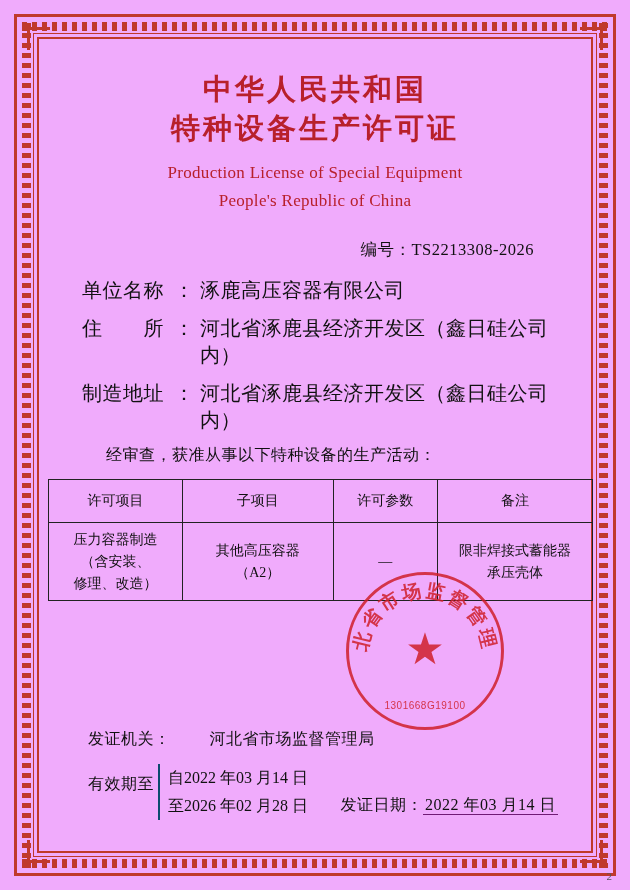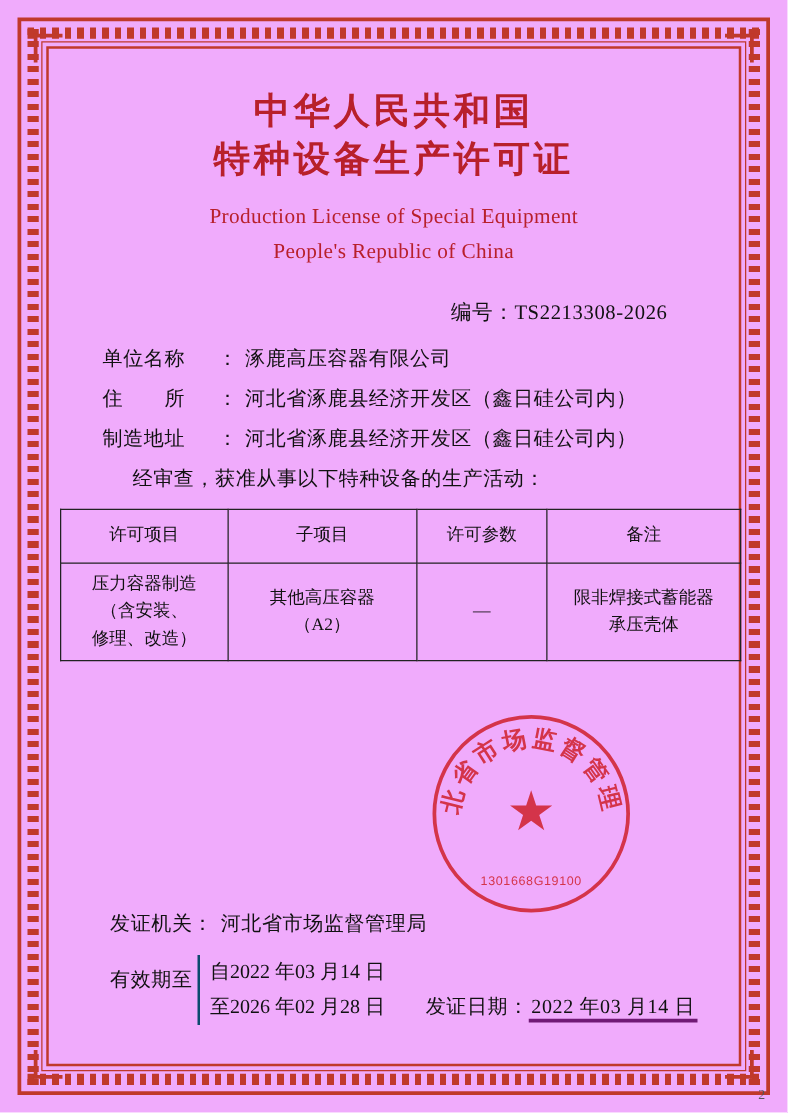--- a/index.html
+++ b/index.html
@@ -104,21 +104,21 @@
   }
   .serial-row .serial-num {
     font-family: "Liberation Serif", "DejaVu Serif", serif;
     letter-spacing: 0.5px;
     text-align: center;
   }
 
   .fields {
     margin-top: 16px;
     padding-left: 34px;
-    font-size: 16px;
+    font-size: 20px;
   }
   .field-row {
     display: flex;
     align-items: baseline;
     margin-bottom: 11px;
   }
   .field-label {
     width: 92px;
     flex: none;
     letter-spacing: 0.5px;
@@ -158,20 +158,21 @@
   .footer {
     position: absolute;
     left: 0; right: 0; bottom: 22px;
     padding-left: 40px;
     font-size: 16px;
   }
   .issuer-row {
     display: flex;
     align-items: baseline;
     margin-bottom: 14px;
+    gap: 33px;
   }
   .issuer-label { flex: none; letter-spacing: 0.5px; }
   .issuer-value { margin-left: 6px; letter-spacing: 0.5px; }
 
   .validity-row {
     display: flex;
     align-items: flex-start;
   }
   .validity-label {
     flex: none;
@@ -187,21 +188,21 @@
   .validity-values span { display: block; white-space: nowrap; }
 
   .issue-date-row {
     position: absolute;
     right: 24px;
     bottom: 4px;
     font-size: 16px;
     letter-spacing: 0.5px;
   }
   .issue-date-row .date-underline {
-    border-bottom: 3px solid #701a75;
+    border-bottom: 1px solid #701a75;
     padding: 0 2px 1px 2px;
   }
 
   
   .seal {
     position: absolute;
     right: 78px;
     bottom: 112px;
     width: 152px;
     height: 152px;

